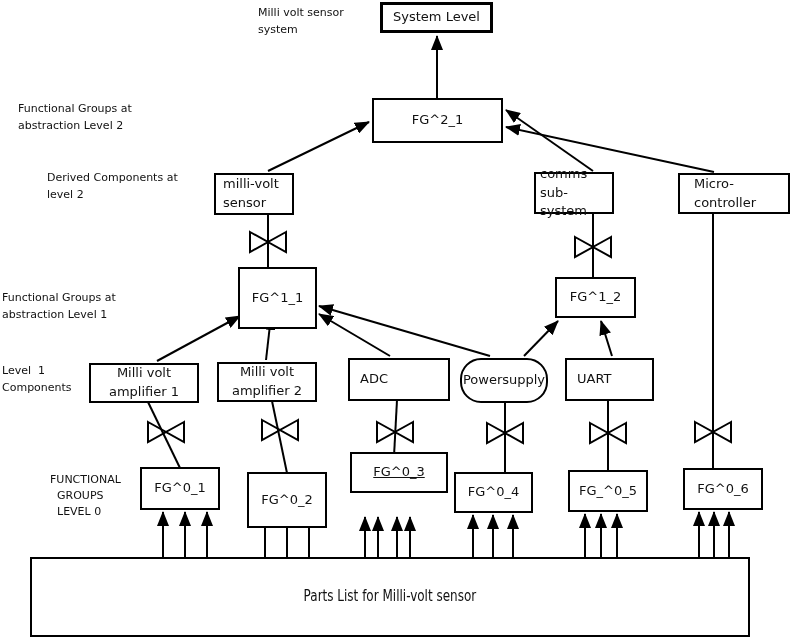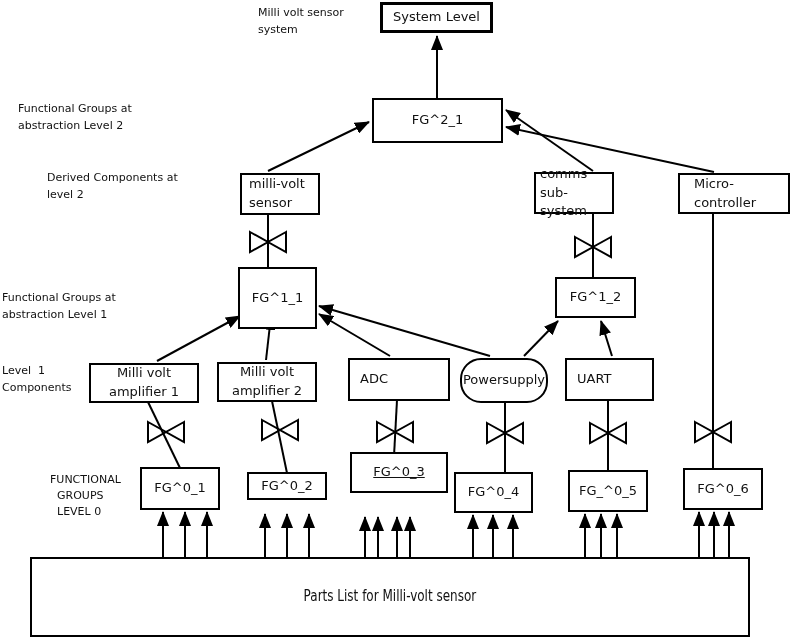--- a/index.html
+++ b/index.html
@@ -95,21 +95,21 @@
   LEVEL 0</div>
 
   <div class="box thick center" style="left:380px;top:2px;width:113px;height:31px;">
     <span>System Level</span>
   </div>
 
   <div class="box center" style="left:372px;top:98px;width:131px;height:45px;">
     <span>FG^2_1</span>
   </div>
 
-  <div class="box" style="left:240px;top:173px;width:80px;height:42px;padding-left:7px;">
+  <div class="box" style="left:214px;top:173px;width:80px;height:42px;padding-left:7px;">
     <span>milli-volt
 sensor</span>
   </div>
 
   <div class="box" style="left:534px;top:172px;width:80px;height:42px;padding-left:4px;">
     <span>comms
 sub-system</span>
   </div>
 
   <div class="box" style="left:678px;top:173px;width:112px;height:41px;padding-left:14px;">
@@ -144,21 +144,21 @@
   </div>
 
   <div class="box" style="left:565px;top:358px;width:89px;height:43px;padding-left:10px;">
     <span>UART</span>
   </div>
 
   <div class="box center" style="left:140px;top:467px;width:80px;height:43px;">
     <span>FG^0_1</span>
   </div>
 
-  <div class="box center" style="left:247px;top:472px;width:80px;height:28px;">
+  <div class="box center" style="left:247px;top:472px;width:80px;height:56px;">
     <span>FG^0_2</span>
   </div>
 
   <div class="box center" style="left:350px;top:452px;width:98px;height:41px;text-decoration:underline;">
     <span>FG^0_3</span>
   </div>
 
   <div class="box center" style="left:454px;top:472px;width:79px;height:41px;">
     <span>FG^0_4</span>
   </div>

